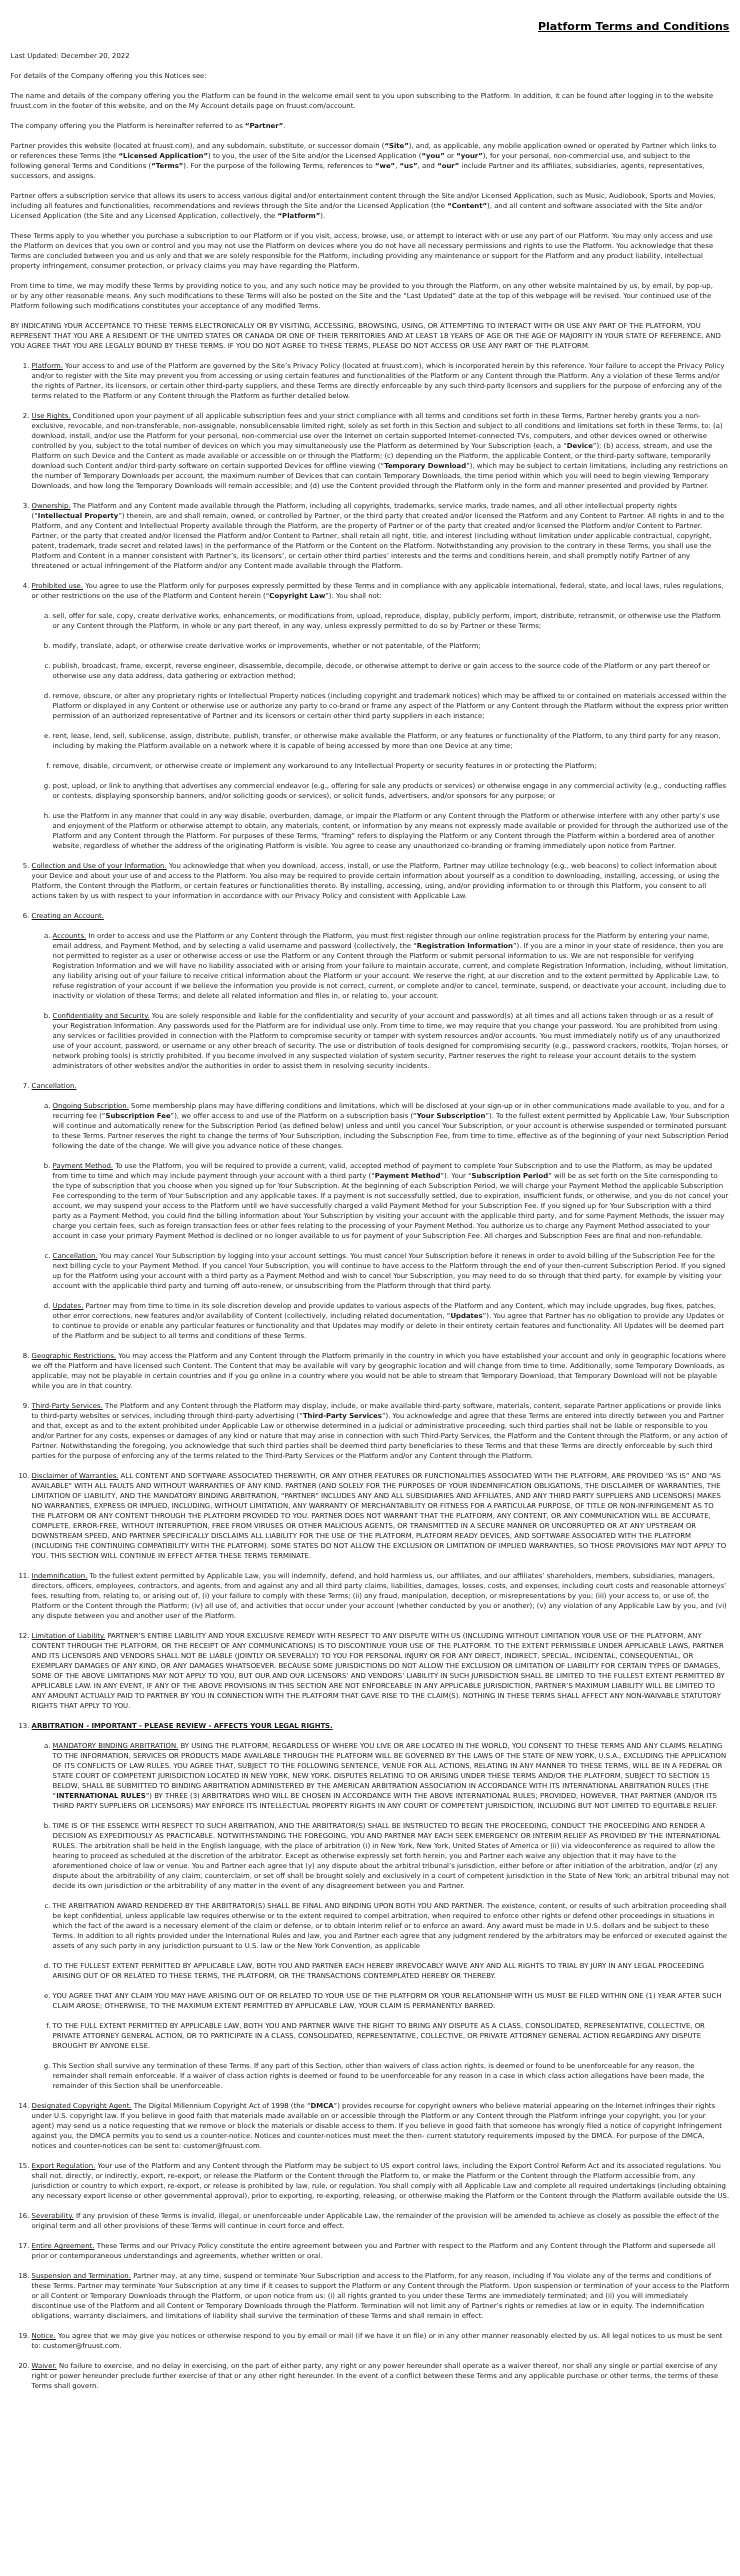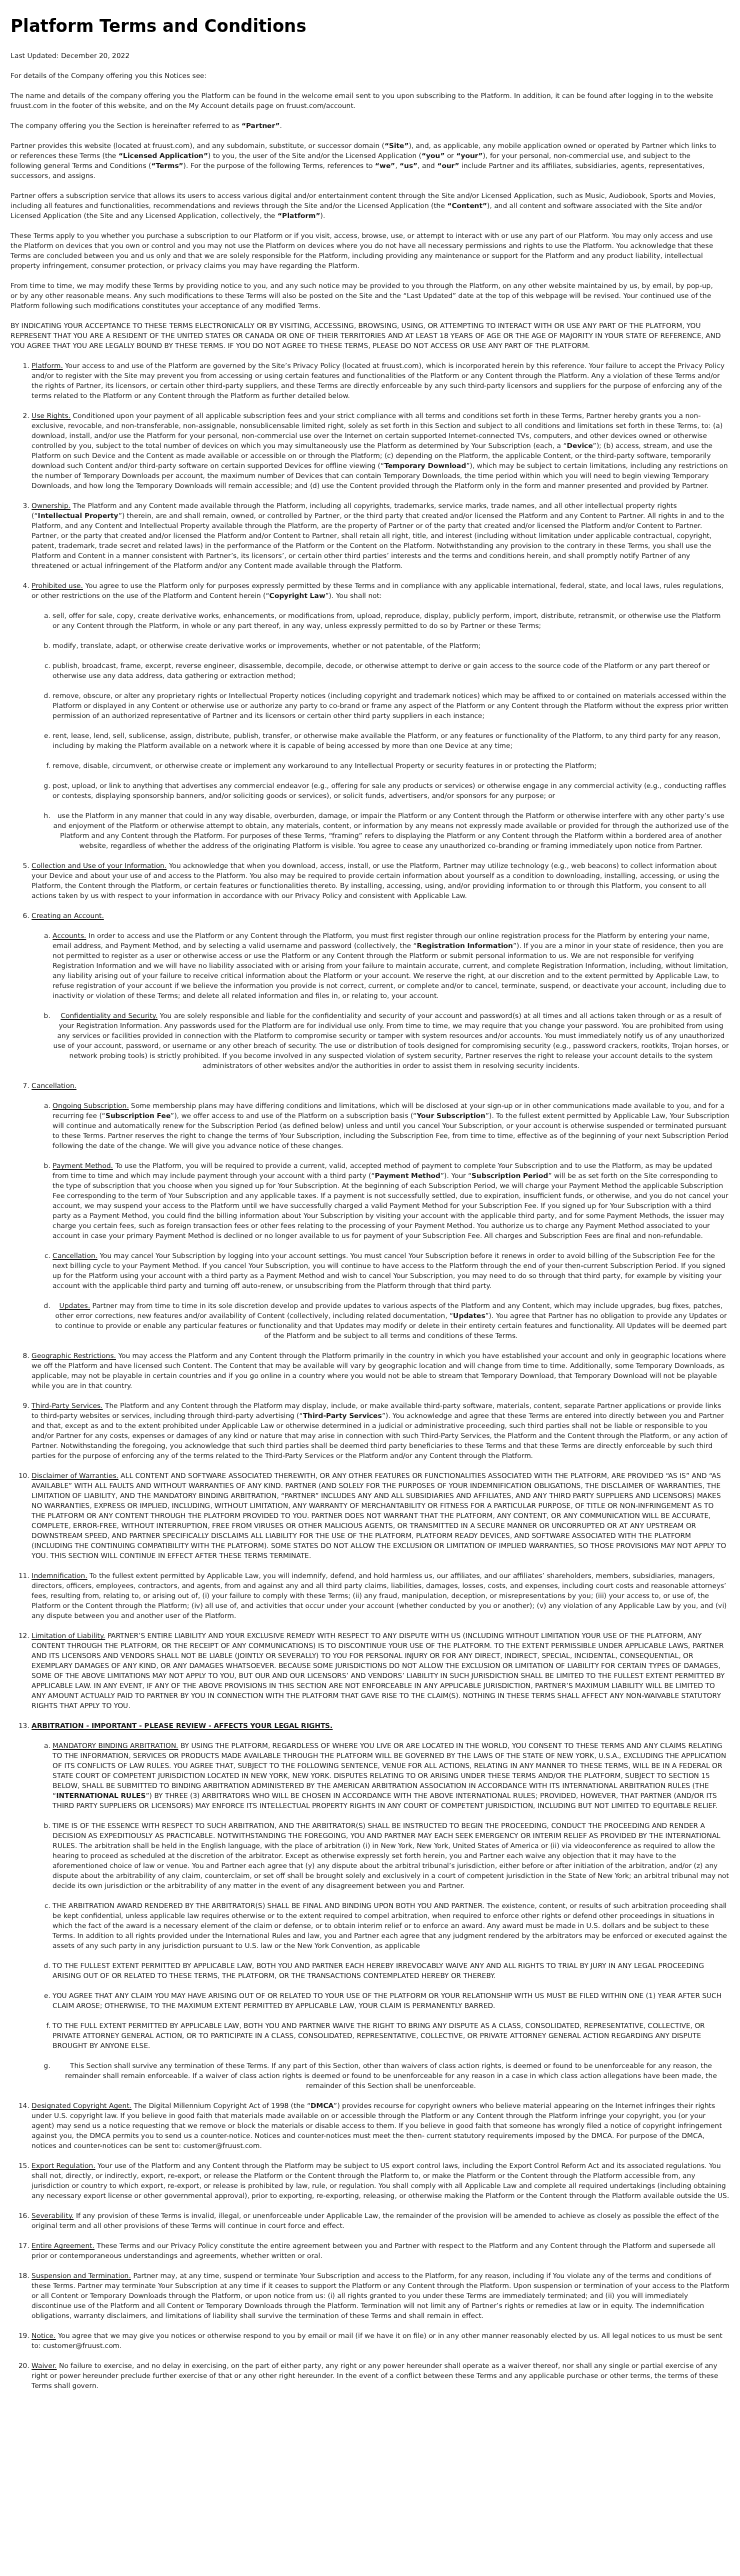--- a/index.html
+++ b/index.html
@@ -5,48 +5,49 @@
   html, body { margin: 0; padding: 0; background: #ffffff; }
   body {
     width: 740px;
     font-family: "DejaVu Sans", sans-serif;
     font-size: 6.9px;
     line-height: 10px;
     color: #1a1a1a;
   }
   .page { padding: 10.6px 10.6px 21px 10.6px; }
   h1 {
-    text-align: left;
-    font-size: 17px;
+    text-align: right;
+    font-size: 11px;
     line-height: 17px;
     font-weight: bold;
     color: #000;
     margin: 7.4px 0 16px 0;
+    text-decoration: underline;
   }
   p { margin: 0 8px 10px 0; }
   ol.top { margin: 0; padding-left: 21px; list-style: decimal; }
   ol.top > li { margin: 0 0 10px 0; }
   ol.sub { margin: 10px 0 0 0; padding-left: 21px; list-style: lower-alpha; }
   ol.sub > li { margin: 0 0 10px 0; }
-  ol.sub > li:last-child { margin-bottom: 0; text-align: center; }
+  ol.sub > li:last-child { margin-bottom: 0; }
   .u { text-decoration: underline; margin-top: 16px; }
   .ub { text-decoration: underline; font-weight: bold; }
   b { font-weight: bold; }
 </style>
 </head>
 <body>
 
 <div class="page">
   <h1>Platform Terms and Conditions</h1>
 
   <p>Last Updated: December 20, 2022</p>
   <p>For details of the Company offering you this Notices see:</p>
   <p>The name and details of the company offering you the Platform can be found in the welcome email sent to you upon subscribing to the Platform. In addition, it can be found after logging in to the website fruust.com in the footer of this website, and on the My Account details page on fruust.com/account.</p>
 
-  <p><span>The company offering you the Section is hereinafter referred to as </span><b>“Partner”</b><span>.</span></p>
+  <p><span>The company offering you the Platform is hereinafter referred to as </span><b>“Partner”</b><span>.</span></p>
 
   <p><span>Partner provides this website (located at fruust.com), and any subdomain, substitute, or successor domain (</span><b>“Site”</b><span>), and, as applicable, any mobile application owned or operated by Partner which links to or references these Terms (the </span><b>“Licensed Application”</b><span>) to you, the user of the Site and/or the Licensed Application (</span><b>“you”</b><span> or </span><b>“your”</b><span>), for your personal, non-commercial use, and subject to the following general Terms and Conditions (</span><b>“Terms”</b><span>). For the purpose of the following Terms, references to </span><b>“we”</b><span>, </span><b>“us”</b><span>, and </span><b>“our”</b><span> include Partner and its affiliates, subsidiaries, agents, representatives, successors, and assigns.</span></p>
 
   <p><span>Partner offers a subscription service that allows its users to access various digital and/or entertainment content through the Site and/or Licensed Application, such as Music, Audiobook, Sports and Movies, including all features and functionalities, recommendations and reviews through the Site and/or the Licensed Application (the </span><b>“Content”</b><span>), and all content and software associated with the Site and/or Licensed Application (the Site and any Licensed Application, collectively, the </span><b>“Platform”</b><span>).</span></p>
 
   <p>These Terms apply to you whether you purchase a subscription to our Platform or if you visit, access, browse, use, or attempt to interact with or use any part of our Platform. You may only access and use the Platform on devices that you own or control and you may not use the Platform on devices where you do not have all necessary permissions and rights to use the Platform. You acknowledge that these Terms are concluded between you and us only and that we are solely responsible for the Platform, including providing any maintenance or support for the Platform and any product liability, intellectual property infringement, consumer protection, or privacy claims you may have regarding the Platform.</p>
   <p>From time to time, we may modify these Terms by providing notice to you, and any such notice may be provided to you through the Platform, on any other website maintained by us, by email, by pop-up, or by any other reasonable means. Any such modifications to these Terms will also be posted on the Site and the “Last Updated” date at the top of this webpage will be revised. Your continued use of the Platform following such modifications constitutes your acceptance of any modified Terms.</p>
   <p>BY INDICATING YOUR ACCEPTANCE TO THESE TERMS ELECTRONICALLY OR BY VISITING, ACCESSING, BROWSING, USING, OR ATTEMPTING TO INTERACT WITH OR USE ANY PART OF THE PLATFORM, YOU REPRESENT THAT YOU ARE A RESIDENT OF THE UNITED STATES OR CANADA OR ONE OF THEIR TERRITORIES AND AT LEAST 18 YEARS OF AGE OR THE AGE OF MAJORITY IN YOUR STATE OF REFERENCE, AND YOU AGREE THAT YOU ARE LEGALLY BOUND BY THESE TERMS. IF YOU DO NOT AGREE TO THESE TERMS, PLEASE DO NOT ACCESS OR USE ANY PART OF THE PLATFORM.</p>
 
   <ol class="top">

